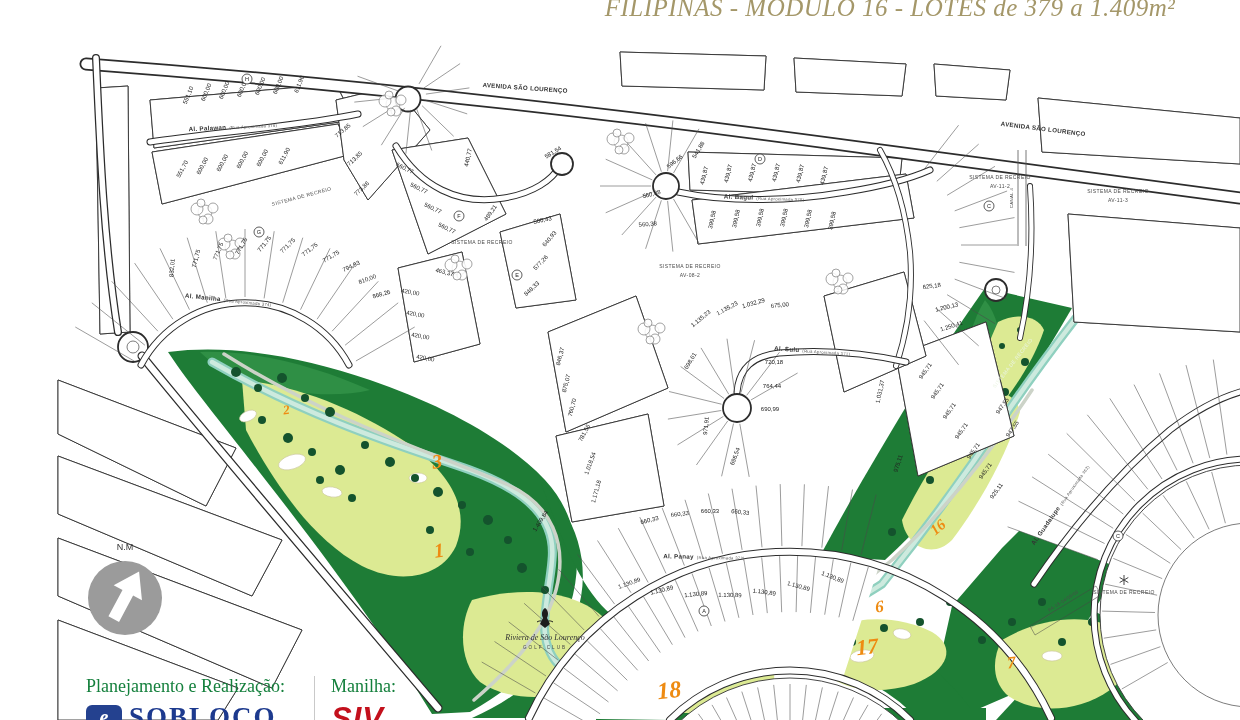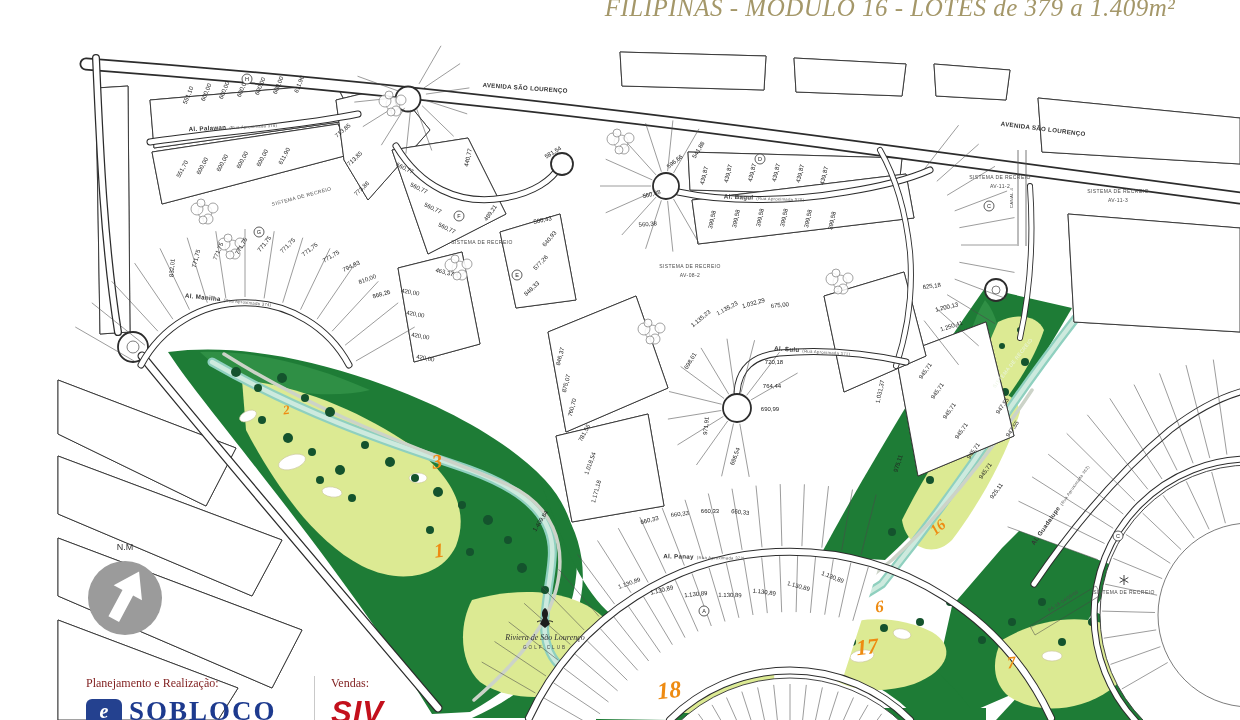--- a/index.html
+++ b/index.html
@@ -42,21 +42,21 @@
   .club-name{font-family:"Liberation Serif",serif;font-style:italic;font-size:8px;
              fill:#333;text-anchor:middle}
   .club-sub{font-family:"Liberation Sans",sans-serif;font-size:4.6px;letter-spacing:2px;
             fill:#444;text-anchor:middle}
   .compass-c{fill:#9b9b9b}
   .compass-t{font-family:"Liberation Sans",sans-serif;font-size:9px;fill:#333;text-anchor:middle}
   
   .footer{position:absolute;left:86px;top:676px;display:flex;align-items:flex-start;}
   .fcol1{width:212px}
   .fdivider{border-left:1px solid #c9c9c9;height:60px;margin:0 16px}
-  .f-label{font-family:"Liberation Serif",serif;font-size:12px;color:#7f1d1d}
+  .f-label{font-family:"Liberation Serif",serif;font-size:18px;color:#15803d}
   .sob-row{display:flex;align-items:center;gap:7px;margin-top:5px}
   .sob-icon{width:36px;height:26px;background:#24418f;border-radius:6px;color:#fff;
             font-family:"Liberation Serif",serif;font-style:italic;font-weight:bold;
             font-size:20px;display:flex;align-items:center;justify-content:center}
   .sob-text{font-family:"Liberation Serif",serif;font-weight:bold;font-size:27px;
             color:#1d3a8e;letter-spacing:2px}
   .siv-text{font-family:"Liberation Sans",sans-serif;font-style:italic;font-weight:800;
             font-size:31px;color:#c3101c;letter-spacing:1px;margin-top:4px}
 </style>
 </head>
@@ -702,18 +702,18 @@
 <div class="footer">
   <div class="fcol1">
     <div class="f-label">Planejamento e Realização:</div>
     <div class="sob-row">
       <span class="sob-icon">e</span>
       <span class="sob-text">SOBLOCO</span>
     </div>
   </div>
   <div class="fdivider"></div>
   <div class="fcol2">
-    <div class="f-label">Vendas:</div>
+    <div class="f-label">Manilha:</div>
     <div class="siv-text">SIV</div>
   </div>
 </div>
 
 </div>
 
 </body></html>

